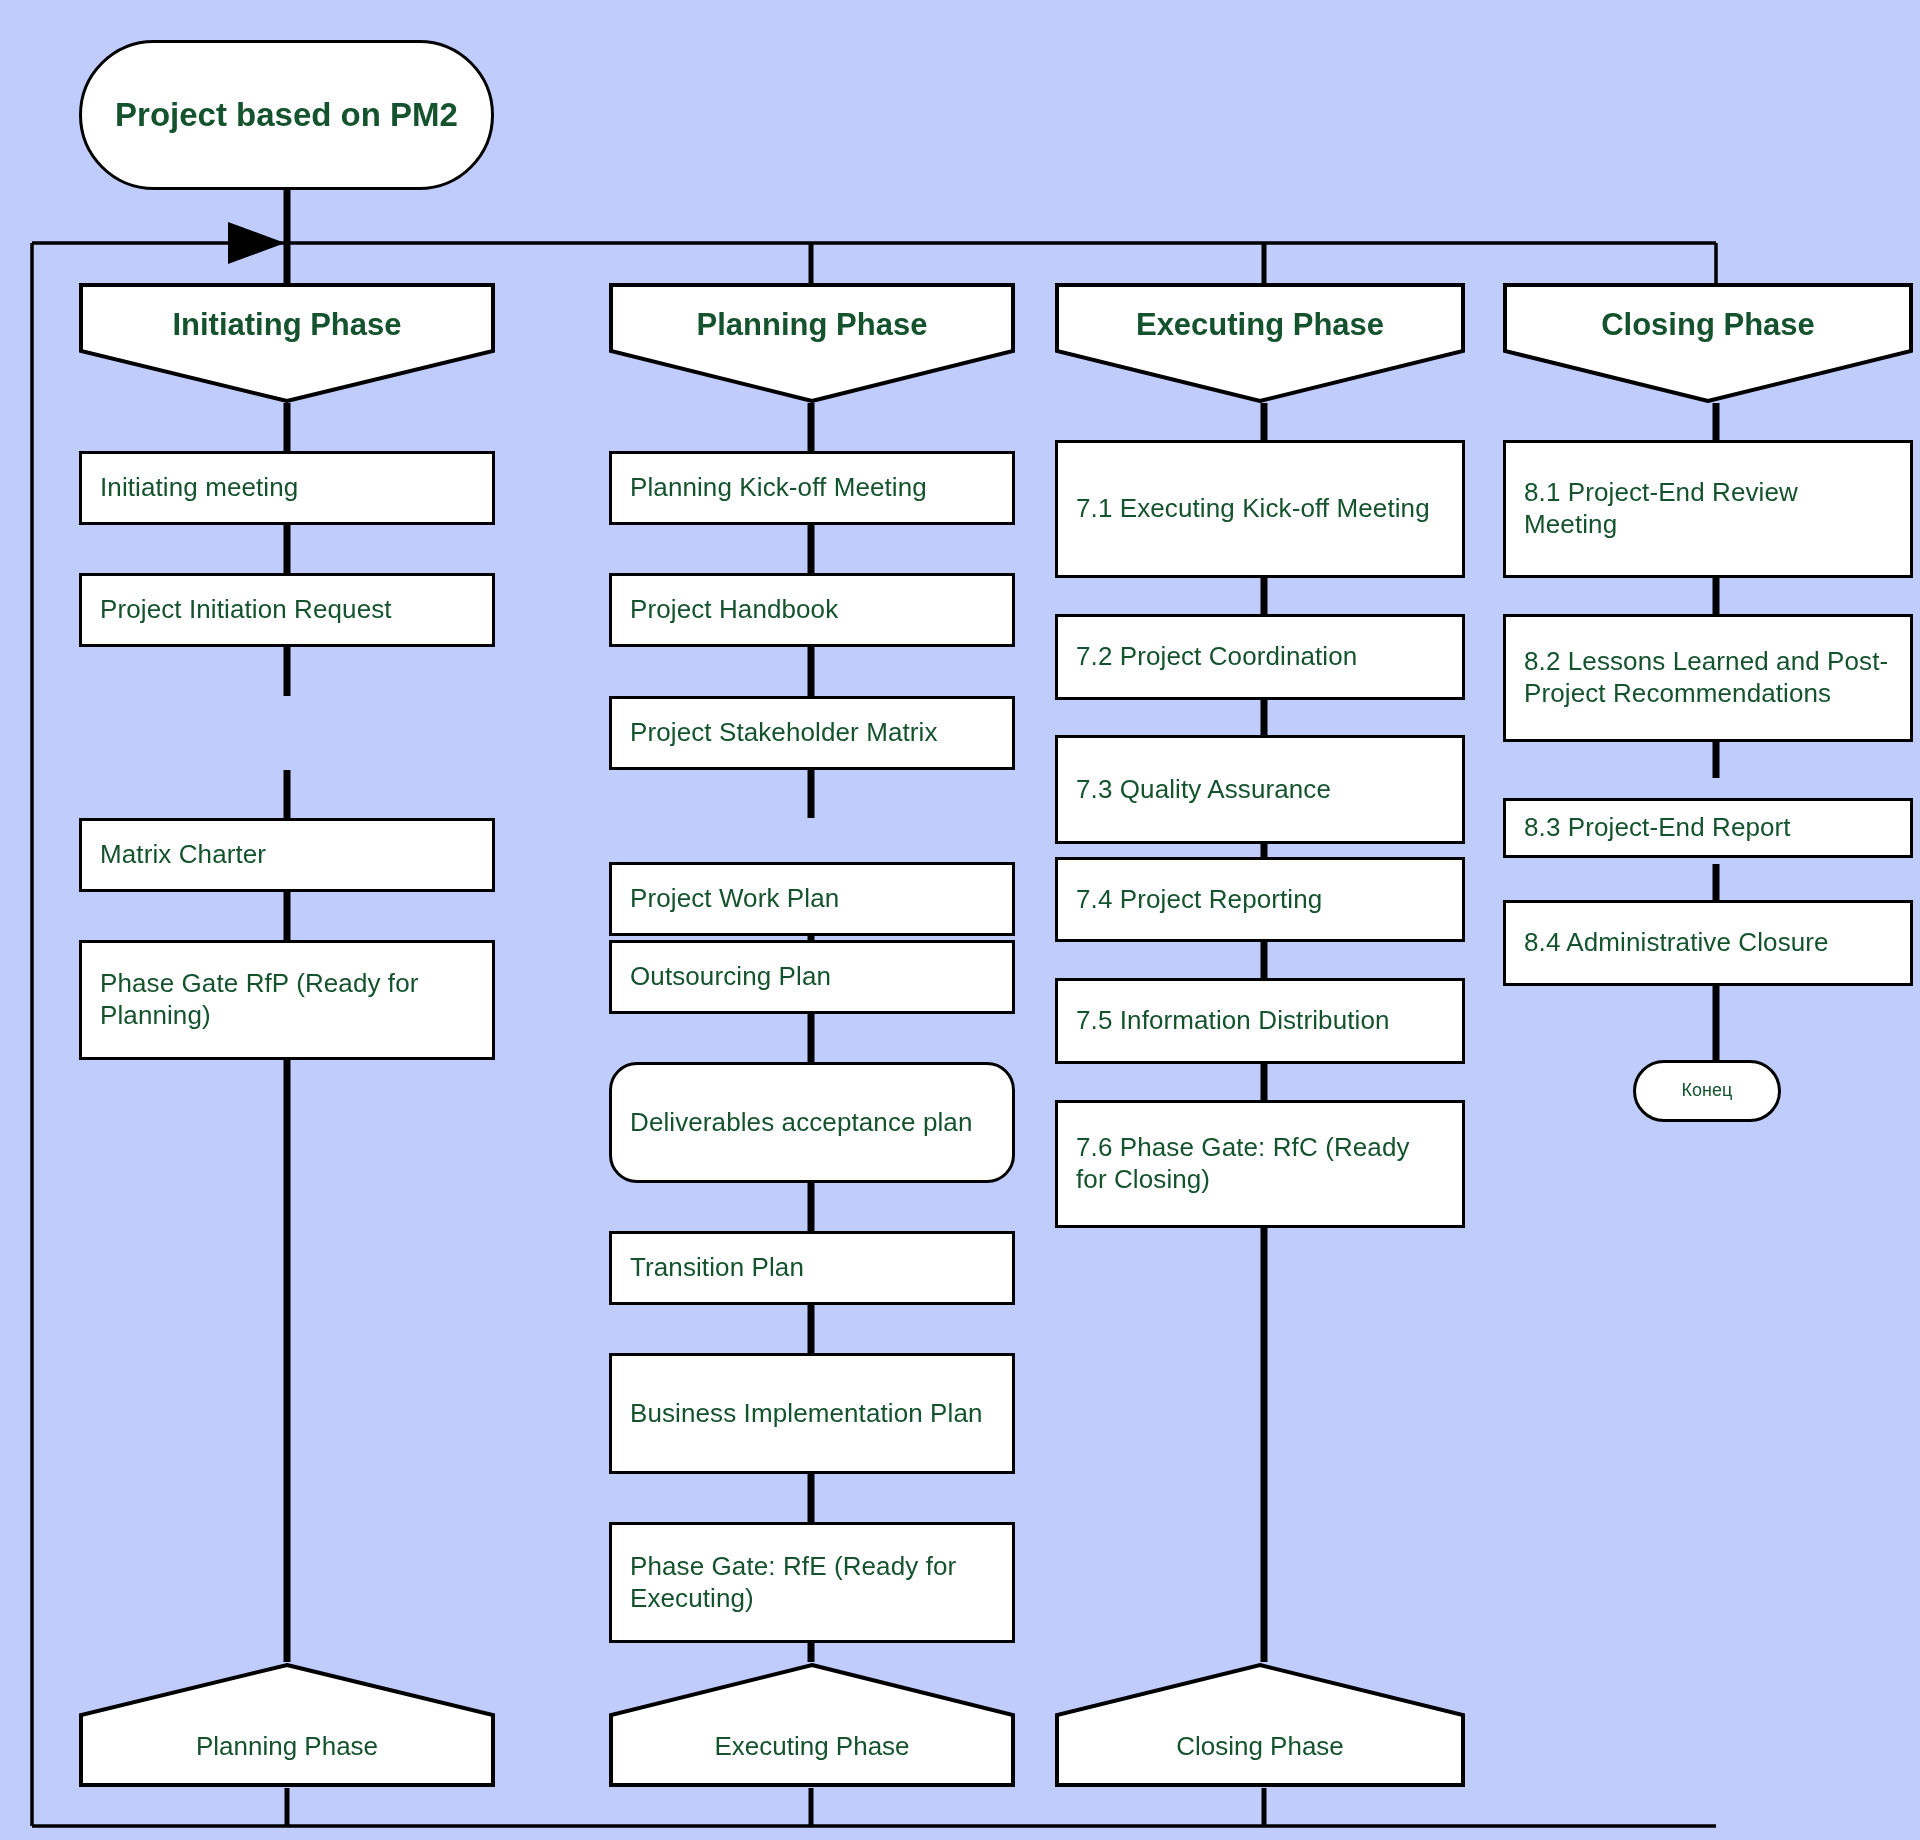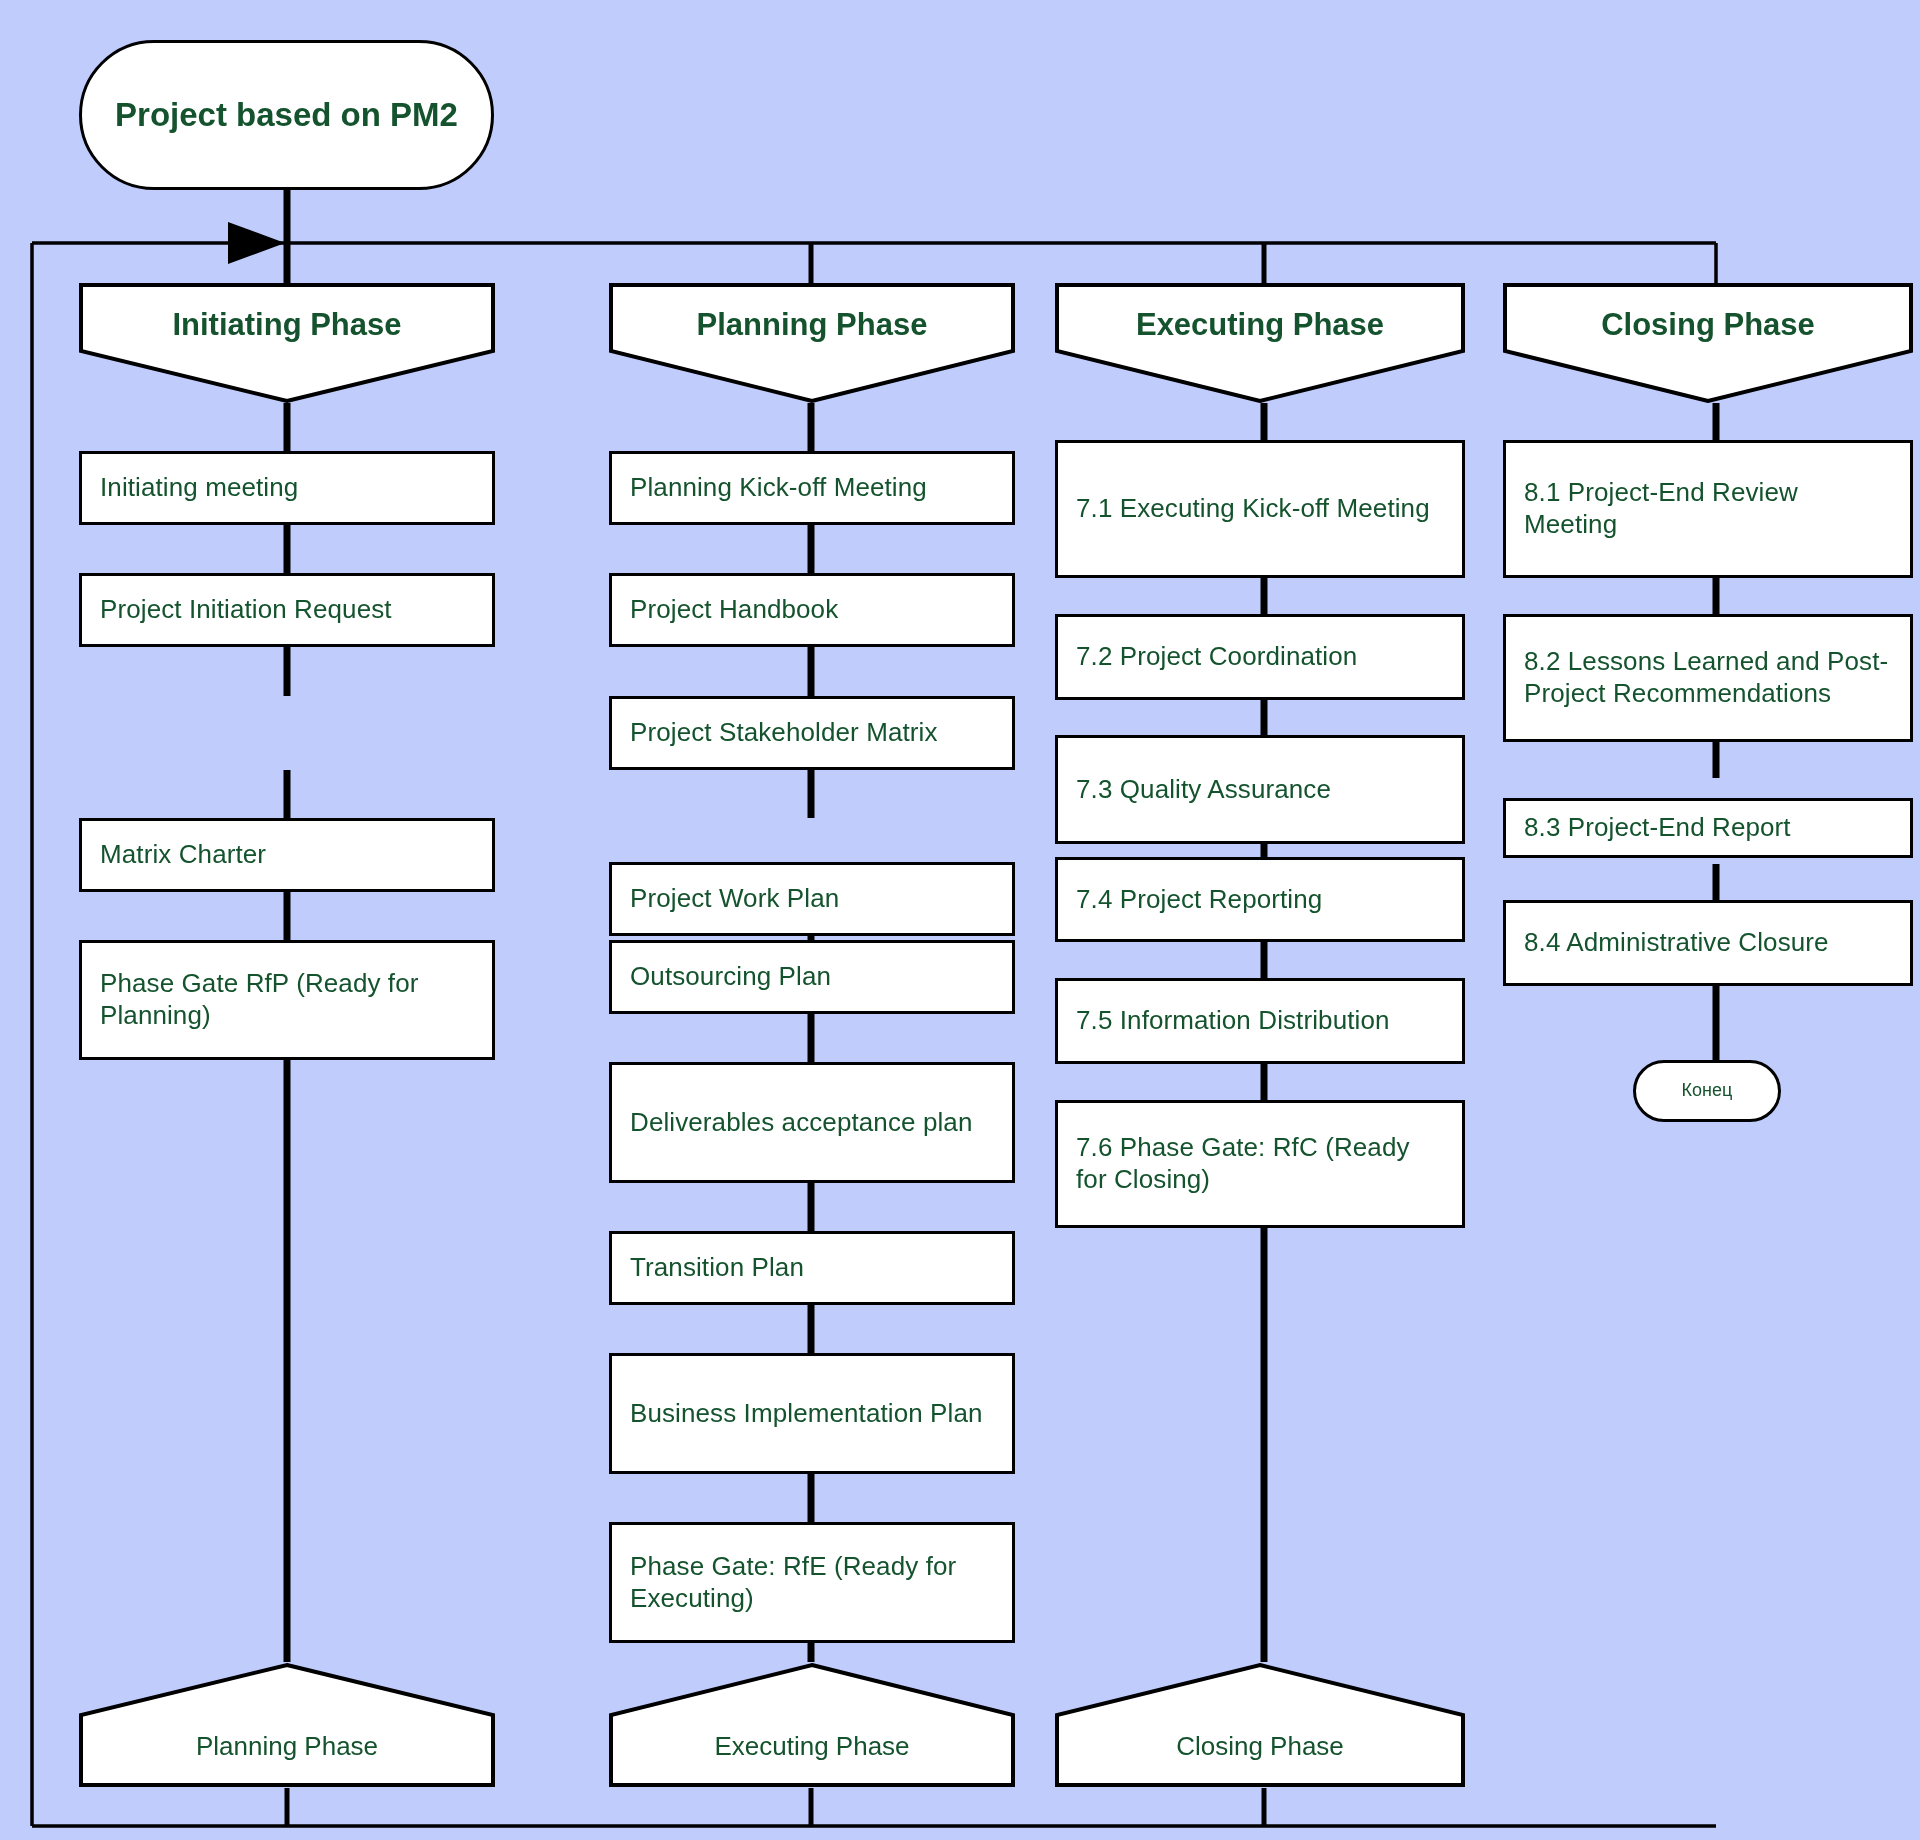--- a/index.html
+++ b/index.html
@@ -167,21 +167,21 @@
   </div>
   <div class="node proc" style="left:609px;top:696px;width:406px;height:74px;">
     <span>Project Stakeholder Matrix</span>
   </div>
   <div class="node proc" style="left:609px;top:818px;width:406px;height:74px;margin-top:44px;">
     <span>Project Work Plan</span>
   </div>
   <div class="node proc" style="left:609px;top:940px;width:406px;height:74px;">
     <span>Outsourcing Plan</span>
   </div>
-  <div class="node proc" style="left:609px;top:1062px;width:406px;height:121px;">
+  <div class="node proc" style="left:609px;top:1062px;width:406px;height:121px;border-radius:28px;">
     <span>Deliverables acceptance plan</span>
   </div>
   <div class="node proc" style="left:609px;top:1231px;width:406px;height:74px;">
     <span>Transition Plan</span>
   </div>
   <div class="node proc" style="left:609px;top:1353px;width:406px;height:121px;">
     <span>Business Implementation Plan</span>
   </div>
   <div class="node proc" style="left:609px;top:1522px;width:406px;height:121px;">
     <span>Phase Gate: RfE (Ready for Executing)</span>

